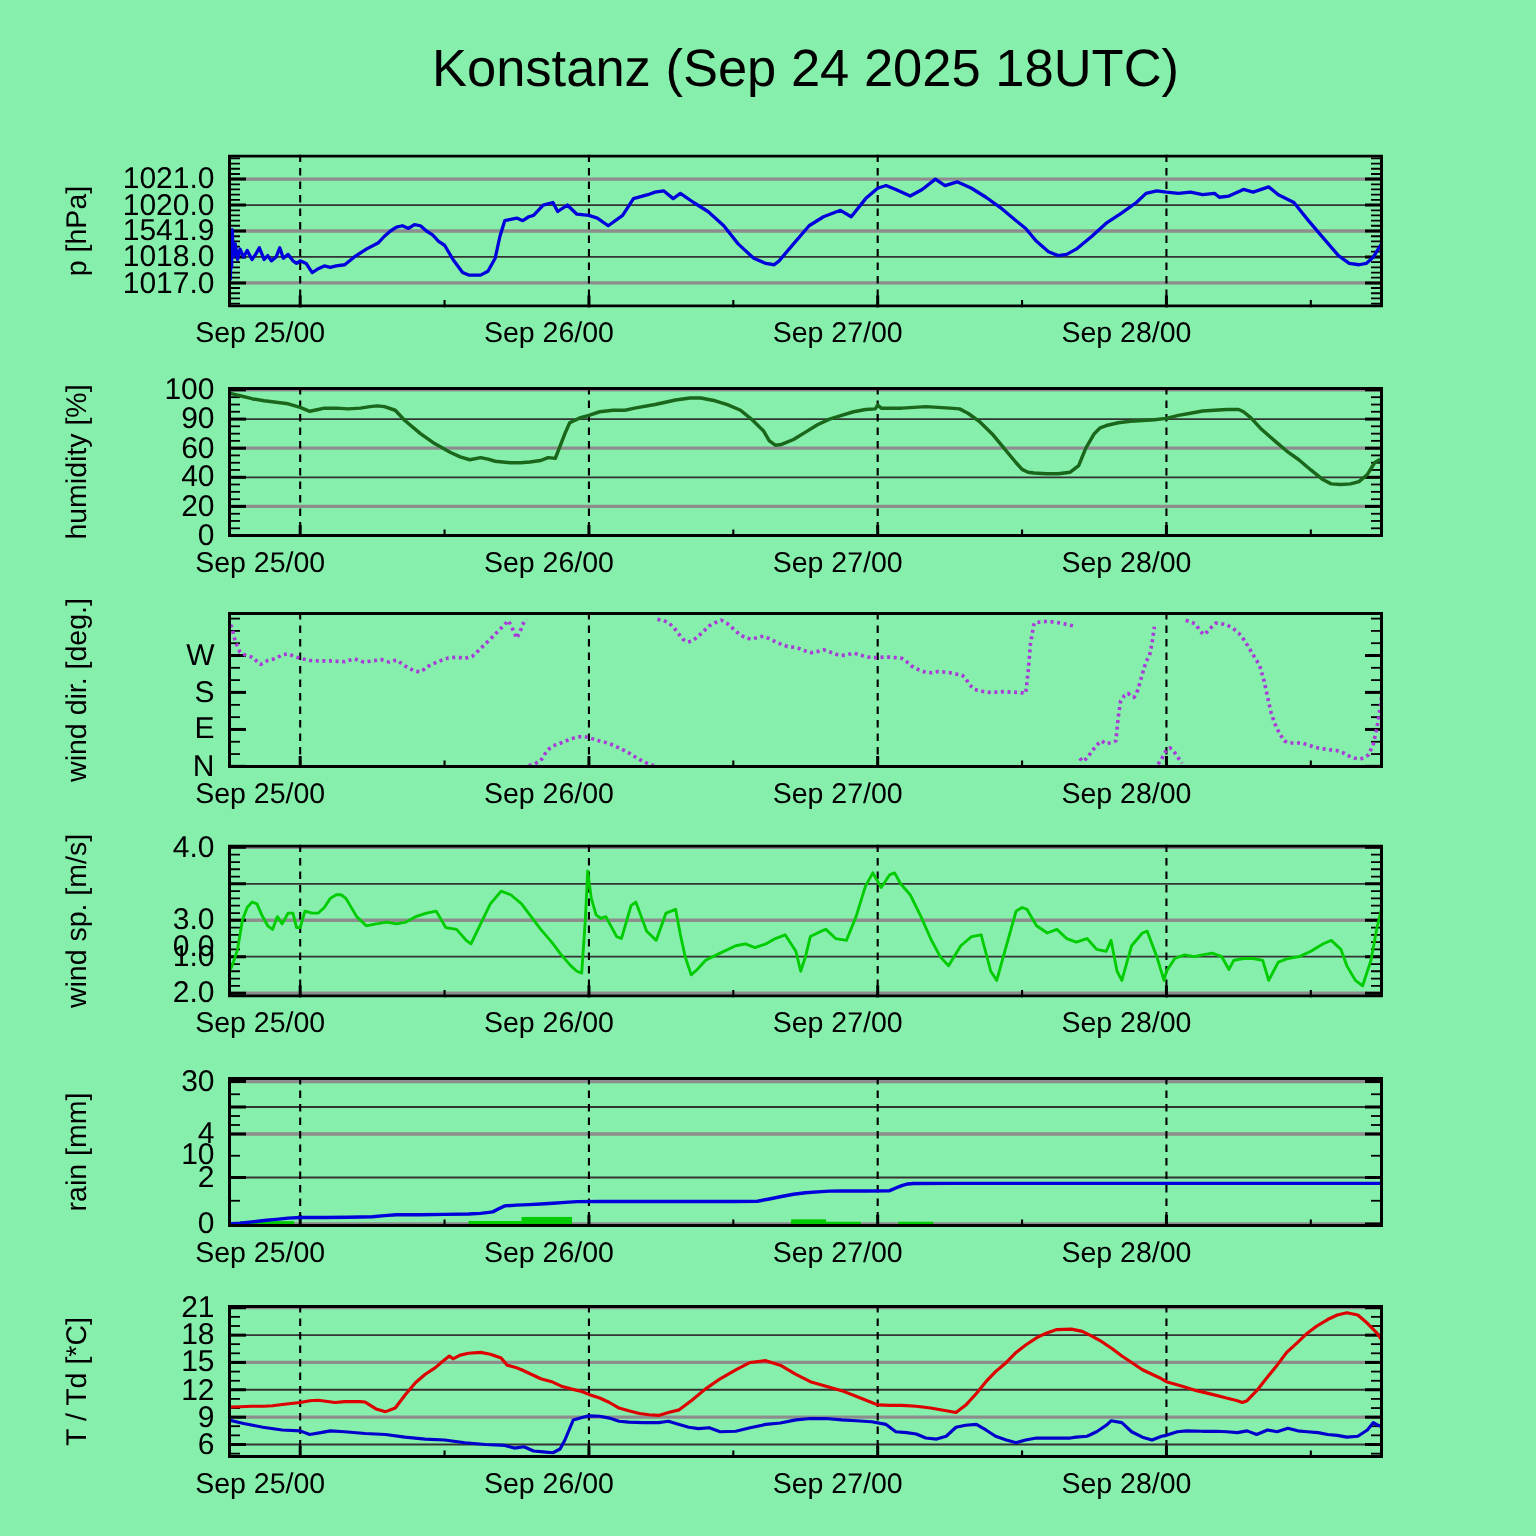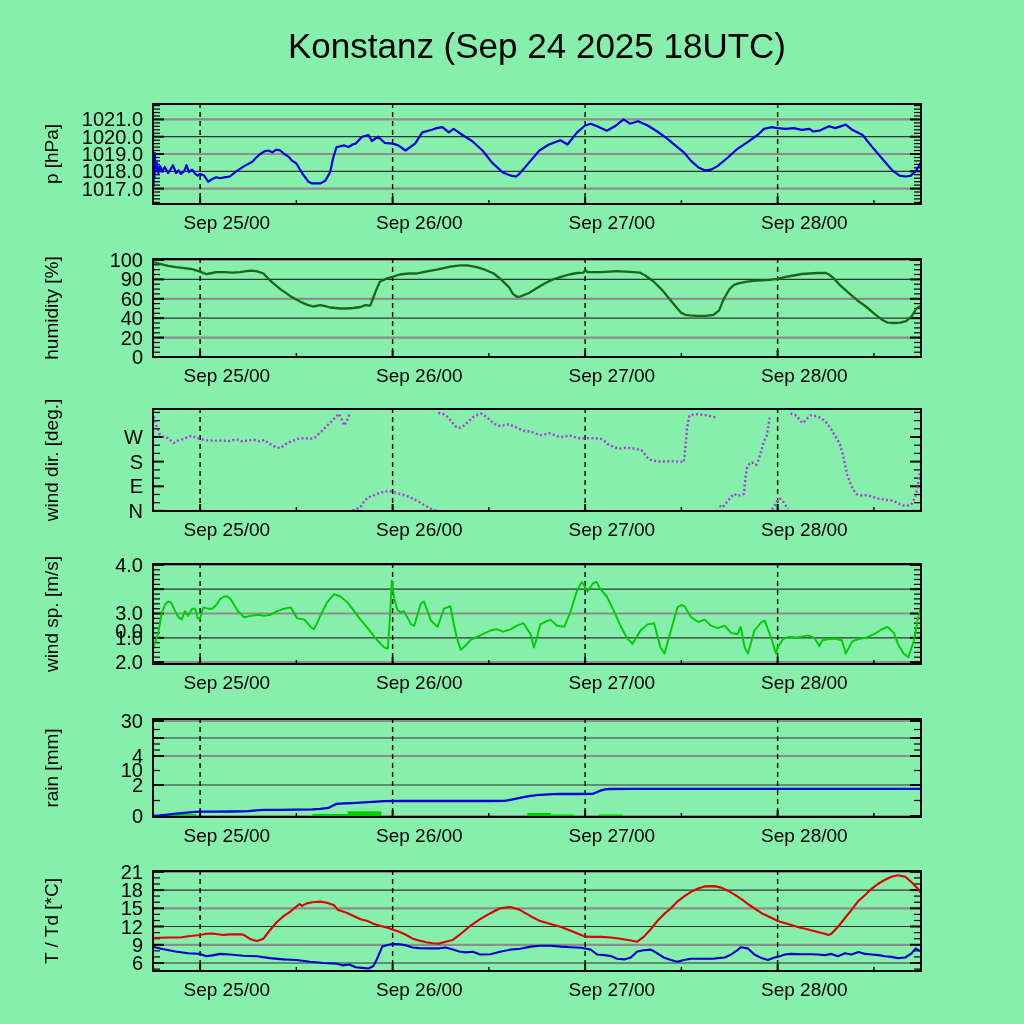--- a/index.html
+++ b/index.html
@@ -1,21 +1,21 @@
 <!DOCTYPE html>
 <html><head>
 <meta charset="utf-8">
 <style>
   html,body{margin:0;padding:0;background:#fff;}
   #figure{position:relative;width:1024px;height:1024px;background:#86efac;
           font-family:"Liberation Sans","DejaVu Sans",sans-serif;color:#000;overflow:hidden;}
   #title{position:absolute;left:127px;top:26px;width:820px;text-align:center;
          font-size:35px;letter-spacing:0px;}
   .ytick{position:absolute;left:0;width:143px;text-align:right;font-size:20px;line-height:22px;}
-  .xtick{position:absolute;width:140px;text-align:right;font-size:19px;line-height:22px;}
+  .xtick{position:absolute;width:140px;text-align:left;font-size:19px;line-height:22px;}
   .ylab{position:absolute;left:52px;transform:translate(-50%,-50%) rotate(-90deg);
         font-size:19px;white-space:nowrap;}
   svg.panel{position:absolute;}
 </style>
 </head>
 <body>
 
 <div id="figure">
   <div id="title">Konstanz (Sep 24 2025 18UTC)</div>
 <svg class="panel" viewBox="0 0 770 102" width="770" height="102" style="left:152px;top:103px">
@@ -92,21 +92,21 @@
       <line x1="625.625" x2="625.625" y1="94" y2="102" stroke="#000" stroke-width="2"></line>
       <line x1="144.375" x2="144.375" y1="97" y2="102" stroke="#000" stroke-width="1.4"></line>
       <line x1="336.875" x2="336.875" y1="97" y2="102" stroke="#000" stroke-width="1.4"></line>
       <line x1="529.375" x2="529.375" y1="97" y2="102" stroke="#000" stroke-width="1.4"></line>
       <line x1="721.875" x2="721.875" y1="97" y2="102" stroke="#000" stroke-width="1.4"></line>
       <path d="M0.0 64.8L1.6 83.0L2.0 52.7L2.4 75.2L2.8 50.1L3.6 68.3L4.8 59.6L6.4 70.0L8.0 63.1L10.4 68.3L12.8 64.0L16.0 70.0L18.4 66.6L20.9 62.2L24.1 70.0L26.5 67.4L28.9 70.9L32.1 68.3L34.5 62.2L36.9 69.2L40.1 66.6L43.3 70.9L45.7 72.6L48.1 70.9L52.1 72.6L56.1 78.7L60.2 76.1L64.2 74.3L68.2 75.2L72.2 74.3L77.8 73.5L84.2 68.3L92.2 63.1L100.3 58.8L104.3 54.5L108.3 51.0L112.3 48.4L116.3 47.5L120.3 49.3L124.3 46.7L128.3 47.5L132.3 51.0L136.4 53.6L140.4 57.9L144.4 60.5L150.0 70.0L156.4 78.7L160.4 80.4L168.4 80.4L173.3 77.8L178.1 69.2L181.3 54.5L184.5 44.1L188.5 43.2L192.5 42.4L196.5 44.1L200.5 41.5L203.7 40.6L210.1 33.7L216.6 32.0L219.8 38.0L226.2 33.7L232.6 39.8L240.6 40.6L246.2 42.4L253.5 47.5L263.1 40.6L270.3 29.4L279.9 26.8L284.7 25.1L290.4 24.2L296.8 29.4L301.6 25.9L310.4 32.0L320.0 38.0L330.5 47.5L340.1 59.6L350.5 69.2L358.5 72.6L364.1 73.5L367.4 70.9L377.0 59.6L387.4 47.5L397.0 41.5L408.3 37.2L415.5 41.5L425.1 29.4L433.1 22.5L438.7 20.7L445.2 23.3L454.8 27.7L462.8 23.3L471.6 16.4L478.0 20.7L486.1 18.2L495.7 22.5L505.3 28.5L514.9 35.4L525.4 44.1L531.8 49.3L539.0 57.9L547.0 64.8L553.4 67.4L559.1 66.6L565.5 63.1L575.9 54.5L585.5 45.8L595.9 38.9L605.6 32.0L612.0 25.9L619.2 24.2L625.6 25.1L633.6 25.9L641.7 25.1L649.7 26.8L657.7 25.9L660.9 28.5L667.3 27.7L677.0 23.3L683.4 25.1L693.8 21.6L700.2 26.8L710.6 32.0L720.3 44.1L730.7 56.2L740.3 67.4L747.5 72.6L754.0 73.5L758.8 72.6L763.6 68.3L766.8 63.1L770.0 57.9" fill="none" stroke="#0000dd" stroke-width="2.2" stroke-linejoin="round" stroke-linecap="round"></path>
       <rect x="1" y="1" width="768" height="100" fill="none" stroke="#000" stroke-width="2"></rect>
     </svg>
     <div class="ytick" style="top: 108.424px;">1021.0</div>
     <div class="ytick" style="top: 125.712px;">1020.0</div>
-    <div class="ytick" style="top: 143px;">1019.0</div>
+    <div class="ytick" style="top: 143px;">1541.9</div>
     <div class="ytick" style="top: 160.288px;">1018.0</div>
     <div class="ytick" style="top: 177.576px;">1017.0</div>
     <div class="ylab" style="top: 154px;">p [hPa]</div>
     <div class="xtick" style="left: 130.125px; top: 212px;">Sep 25/00</div>
     <div class="xtick" style="left: 322.625px; top: 212px;">Sep 26/00</div>
     <div class="xtick" style="left: 515.125px; top: 212px;">Sep 27/00</div>
     <div class="xtick" style="left: 707.625px; top: 212px;">Sep 28/00</div>
     <svg class="panel" viewBox="0 0 770 100" width="770" height="100" style="left:152px;top:258px">
       <line x1="0" x2="770" y1="1.9" y2="1.9" stroke="#8d8d8d" stroke-width="2.2"></line>
       <line x1="0" x2="770" y1="21.4" y2="21.4" stroke="#333333" stroke-width="1.2"></line>

